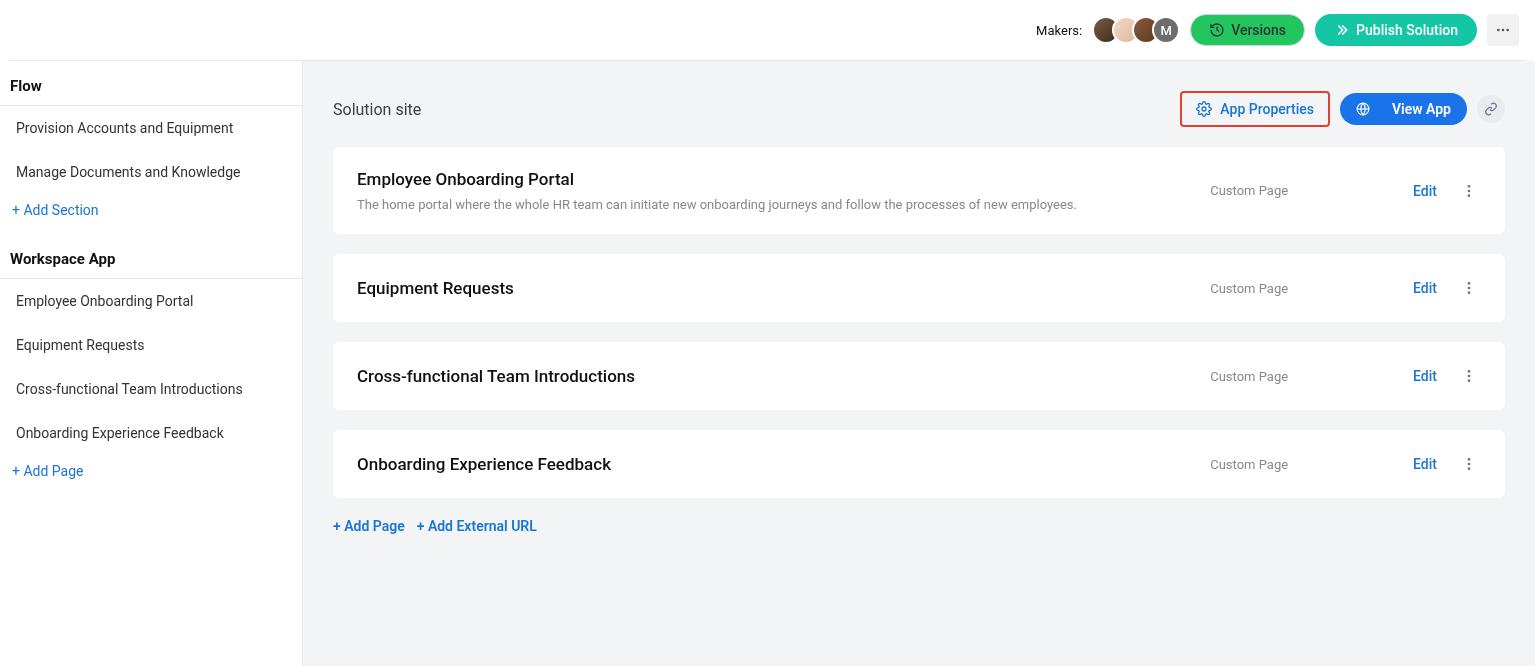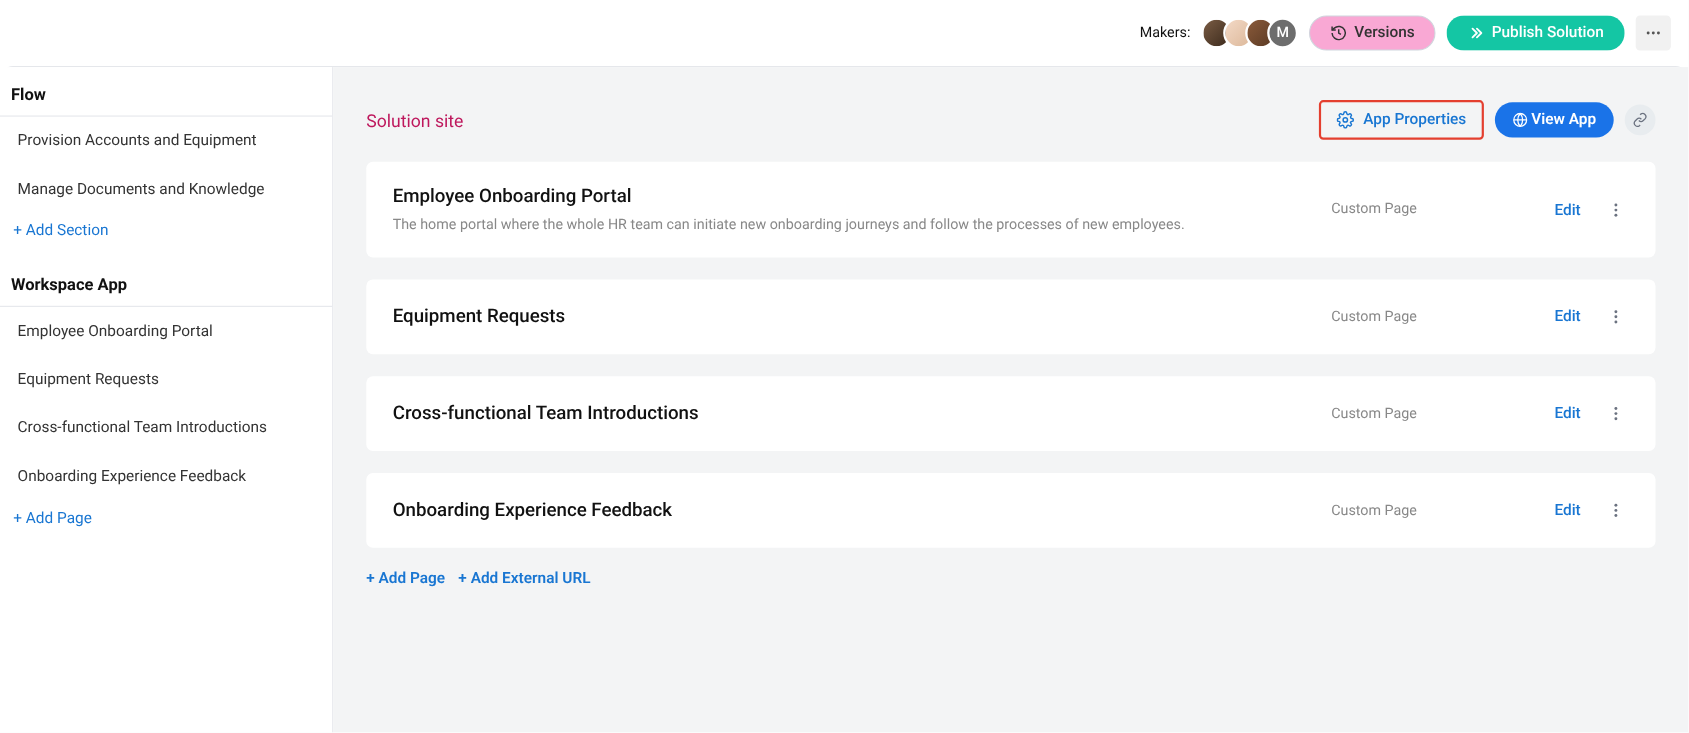--- a/index.html
+++ b/index.html
@@ -48,21 +48,21 @@
     align-items: center;
     gap: 6px;
     border-radius: 18px;
     padding: 7px 18px;
     font-size: 14px;
     font-weight: 500;
     cursor: pointer;
     border: 1px solid transparent;
   }
   .btn-outline {
-    background: #f9a8d4;
+    background: #22c55e;
     border-color: #d0d5dd;
     color: #333;
   }
   .btn-publish {
     background: #14c6a4;
     color: #fff;
   }
   .btn-more {
     width: 32px; height: 32px;
     border-radius: 4px;
@@ -115,21 +115,21 @@
     overflow-y: auto;
   }
   .main-head {
     display: flex;
     align-items: center;
     gap: 10px;
     margin-bottom: 20px;
   }
   .main-title {
     font-size: 16px;
-    color: #be185d;
+    color: #404040;
     flex: 1;
   }
   .btn-props {
     border: 2px solid #e43f2f;
     border-radius: 4px;
     padding: 8px 14px;
     display: inline-flex;
     align-items: flex-start;
     gap: 8px;
     color: #1976d2;
@@ -140,21 +140,21 @@
   }
   .btn-view {
     background: #1a73e8;
     color: #fff;
     border-radius: 18px;
     padding: 8px 16px;
     font-size: 14px;
     font-weight: 600;
     display: inline-flex;
     align-items: center;
-    gap: 3px;
+    gap: 22px;
     cursor: pointer;
   }
   .icon-circle-link {
     width: 28px; height: 28px;
     border-radius: 50%;
     background: #e8ecef;
     display: flex;
     align-items: center;
     justify-content: center;
     cursor: pointer;

